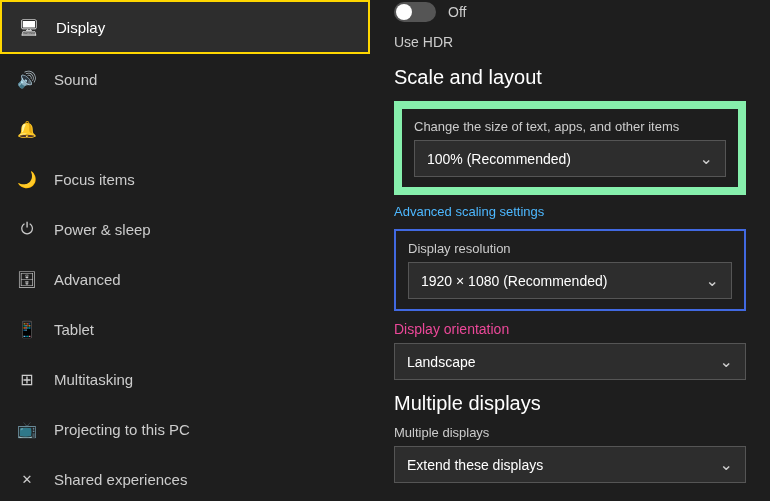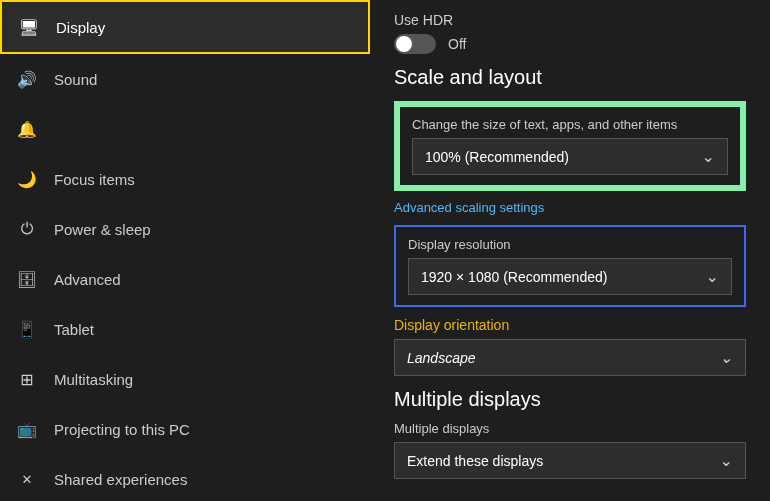--- a/index.html
+++ b/index.html
@@ -100,21 +100,21 @@
 
     .scale-section-title {
       font-size: 20px;
       font-weight: 400;
       color: #ffffff;
       margin-bottom: 12px;
     }
 
     
     .yellow-box {
-      border: 6px solid #86efac;
+      border: 8px solid #86efac;
       padding: 10px 12px;
       margin-bottom: 8px;
     }
 
     .box-label {
       font-size: 13px;
       color: #cccccc;
       margin-bottom: 6px;
     }
 
@@ -149,21 +149,21 @@
       color: #4db8ff;
       font-size: 13px;
       cursor: pointer;
       margin-bottom: 10px;
       display: inline-block;
     }
 
     
     .field-label {
       font-size: 14px;
-      color: #eab308;
+      color: #ec4899;
       margin-bottom: 6px;
       margin-top: 10px;
     }
 
     
     .multiple-displays-section {
       margin-top: 10px;
     }
 
     .multiple-displays-title {
@@ -230,28 +230,28 @@
     <span class="label">Projecting to this PC</span>
   </div>
   <div class="sidebar-item">
     <span class="icon" style="font-size:13px;">✕</span>
     <span class="label">Shared experiences</span>
   </div>
 </div>
 
 <div class="main">
 
-  <div class="hdr-row">
-    <span style="font-size:14px;color:#ccc;">Use HDR</span>
-  </div>
   <div class="hdr-row" style="margin-top:-10px;margin-bottom:12px;">
     <div class="toggle-switch">
       <div class="knob"></div>
     </div>
     <span class="hdr-label">Off</span>
+  </div>
+  <div class="hdr-row">
+    <span style="font-size:14px;color:#ccc;">Use HDR</span>
   </div>
 
   <div class="scale-section">
     <div class="scale-section-title">Scale and layout</div>
 
     
     <div class="yellow-box">
       <div class="box-label">Change the size of text, apps, and other items</div>
       <div class="dropdown">
         <span>100% (Recommended)</span>
@@ -266,21 +266,21 @@
     <div class="blue-box">
       <div class="box-label">Display resolution</div>
       <div class="dropdown">
         <span>1920 × 1080 (Recommended)</span>
         <span class="dropdown-arrow">⌄</span>
       </div>
     </div>
 
     
     <div class="field-label">Display orientation</div>
-    <div class="dropdown" style="background:#2d2d2d;border:1px solid #555;padding:8px 12px;display:flex;align-items:center;font-style:italic;">
+    <div class="dropdown" style="background:#2d2d2d;border:1px solid #555;padding:8px 12px;display:flex;align-items:center;">
       <span>Landscape</span>
       <span class="dropdown-arrow">⌄</span>
     </div>
 
   </div>
 
   <div class="multiple-displays-section">
     <div class="multiple-displays-title">Multiple displays</div>
     <div class="sub-label">Multiple displays</div>
     <div class="dropdown" style="background:#2d2d2d;border:1px solid #555;padding:8px 12px;display:flex;justify-content:space-between;align-items:center;">

